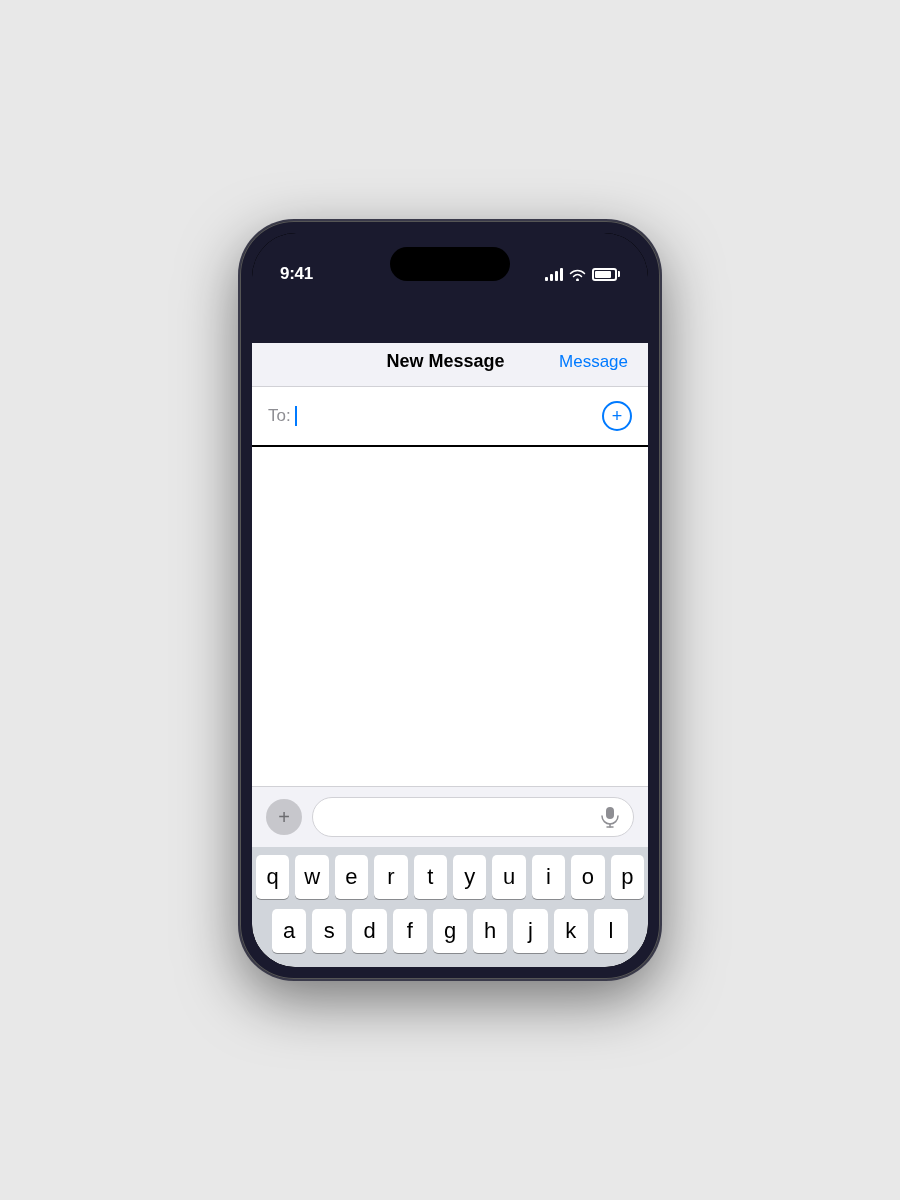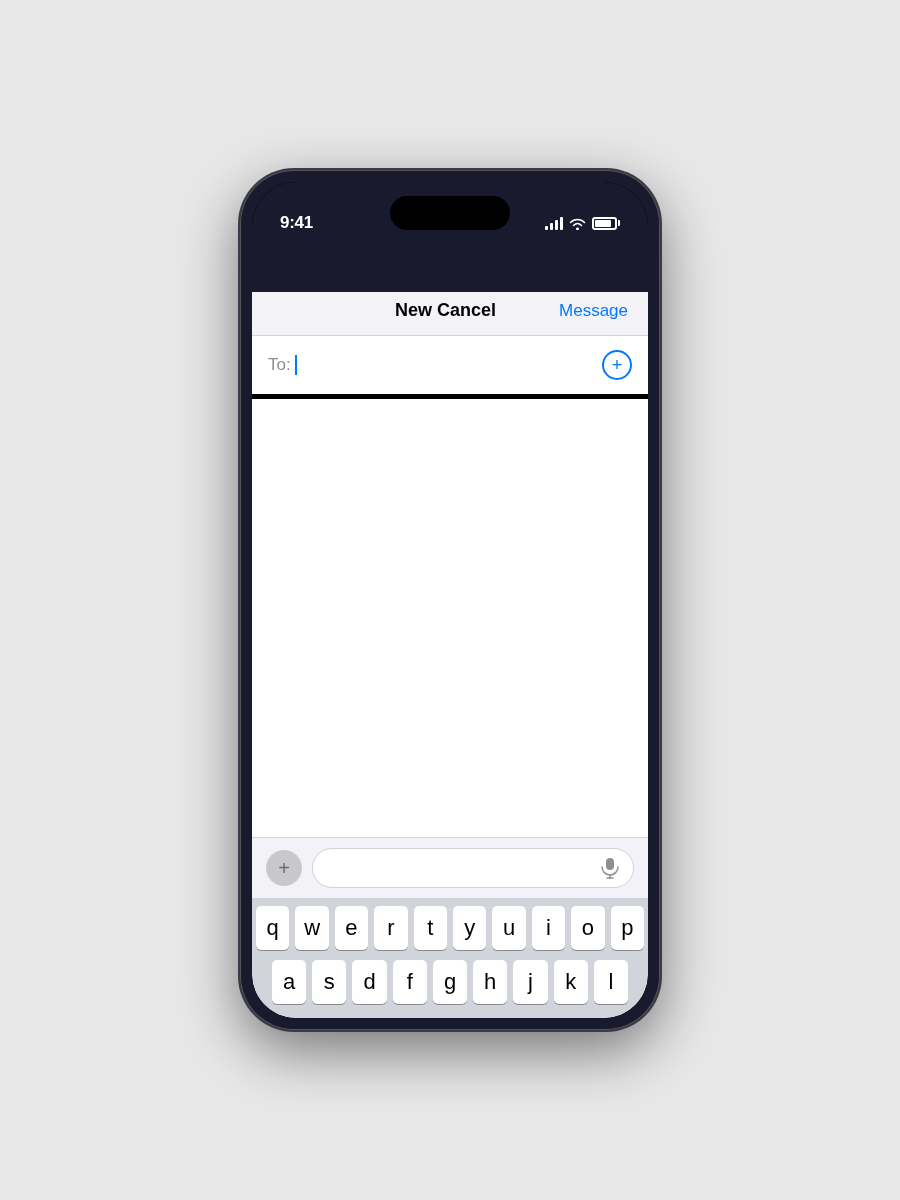--- a/index.html
+++ b/index.html
@@ -8,21 +8,21 @@
       background: #e8e8e8;
       display: flex;
       justify-content: center;
       align-items: center;
       min-height: 100vh;
       font-family: -apple-system, 'SF Pro Display', 'Helvetica Neue', Arial, sans-serif;
     }
 
     .phone-outer {
       width: 420px;
-      height: 860px;
+      height: 758px;
       background: #1a1a2e;
       border-radius: 54px;
       position: relative;
       box-shadow: 0 0 0 2px #3a3a4a, 0 20px 60px rgba(0,0,0,0.5), inset 0 0 0 1px #555;
       overflow: hidden;
     }
 
     
     .phone-screen {
       position: absolute;
@@ -185,21 +185,21 @@
     .nav-left-spacer {
       width: 60px;
     }
 
     
     .to-field {
       background: #fff;
       padding: 14px 16px;
       display: flex;
       align-items: center;
-      border-bottom: 5px solid #000000;
+      border-bottom: 2px solid #000000;
     }
 
     .to-label {
       font-size: 17px;
       color: #8e8e93;
       margin-right: 4px;
     }
 
     .to-cursor-wrap {
       display: flex;
@@ -367,21 +367,21 @@
           </div>
           <div class="battery-tip"></div>
         </div>
       </div>
     </div>
 
     <div class="app-area">
 
       <div class="nav-header">
         <div class="nav-left-spacer"></div>
-        <span class="nav-title">New Cancel</span>
+        <span class="nav-title">New Message</span>
         <span class="nav-cancel">Message</span>
       </div>
 
       <div class="to-field">
         <span class="to-label">To:</span>
         <div class="to-cursor-wrap">
           <div class="to-cursor"></div>
         </div>
         <div class="add-contact-btn">
           <span class="plus">+</span>

